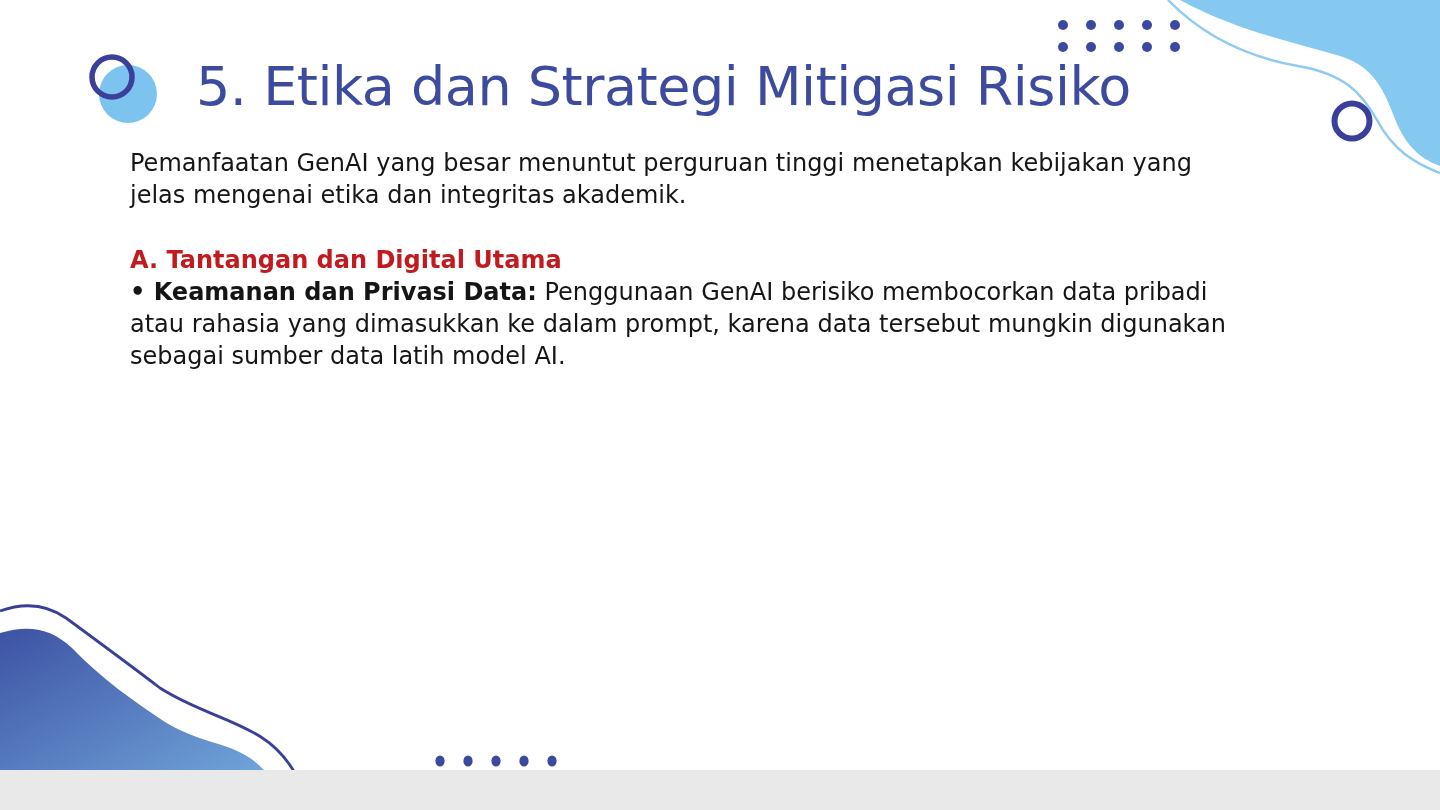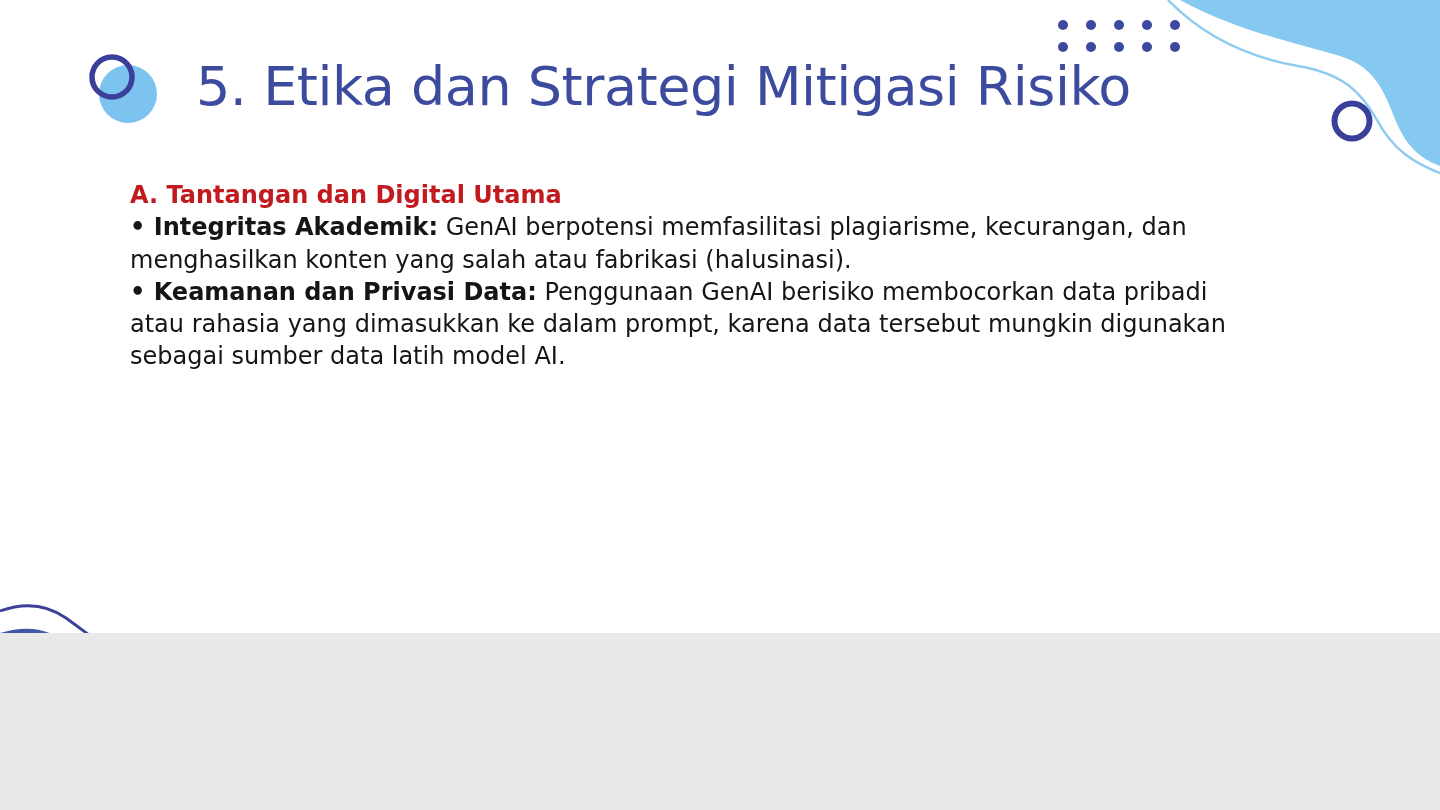--- a/index.html
+++ b/index.html
@@ -1,18 +1,18 @@
 <!DOCTYPE html>
 <html><head>
 <meta charset="utf-8">
 <style>
   html,body{margin:0;padding:0;background:#e9e9e9;}
   .slide{
     position:relative;
-    width:1440px;height:633px;
+    width:1440px;height:770px;
     background:var(--bg,#ffffff);
     overflow:hidden;
     font-family:"DejaVu Sans","Liberation Sans",sans-serif;
   }
   .decor{position:absolute;left:0;top:0;width:1440px;height:810px;pointer-events:none;}
   .title{
     position:absolute;left:196px;top:60px;
     font-size:54px;line-height:1;letter-spacing:-0.5px;
     color:var(--title,#3d4b9e);
     white-space:nowrap;
@@ -95,20 +95,20 @@
         <ellipse cx="468" cy="783" rx="4.6" ry="5.5" fill="#3b4a9e"></ellipse>
         <ellipse cx="496" cy="783" rx="4.6" ry="5.5" fill="#3b4a9e"></ellipse>
         <ellipse cx="524" cy="783" rx="4.6" ry="5.5" fill="#3b4a9e"></ellipse>
         <ellipse cx="552" cy="783" rx="4.6" ry="5.5" fill="#3b4a9e"></ellipse>
       </g>
   </svg>
 
   <h1 class="title">5. Etika dan Strategi Mitigasi Risiko</h1>
 
   <div class="textblock">
+    <p id="introPara">Pemanfaatan GenAI yang besar menuntut perguruan tinggi menetapkan kebijakan yang<br>jelas mengenai etika dan integritas akademik.</p>
     <p class="section-heading">A. Tantangan dan Digital Utama</p>
     <div id="bullets">
-        <p><span class="bold">• Integritas Akademik:</span> GenAI berpotensi memfasilitasi plagiarisme, kecurangan, dan<br>menghasilkan konten yang salah atau fabrikasi (halusinasi).</p>
         <p><span class="bold">• Keamanan dan Privasi Data:</span> Penggunaan GenAI berisiko membocorkan data pribadi<br>atau rahasia yang dimasukkan ke dalam prompt, karena data tersebut mungkin digunakan<br>sebagai sumber data latih model AI.</p>
       </div>
   </div>
 
 </div>
 
 </body></html>

